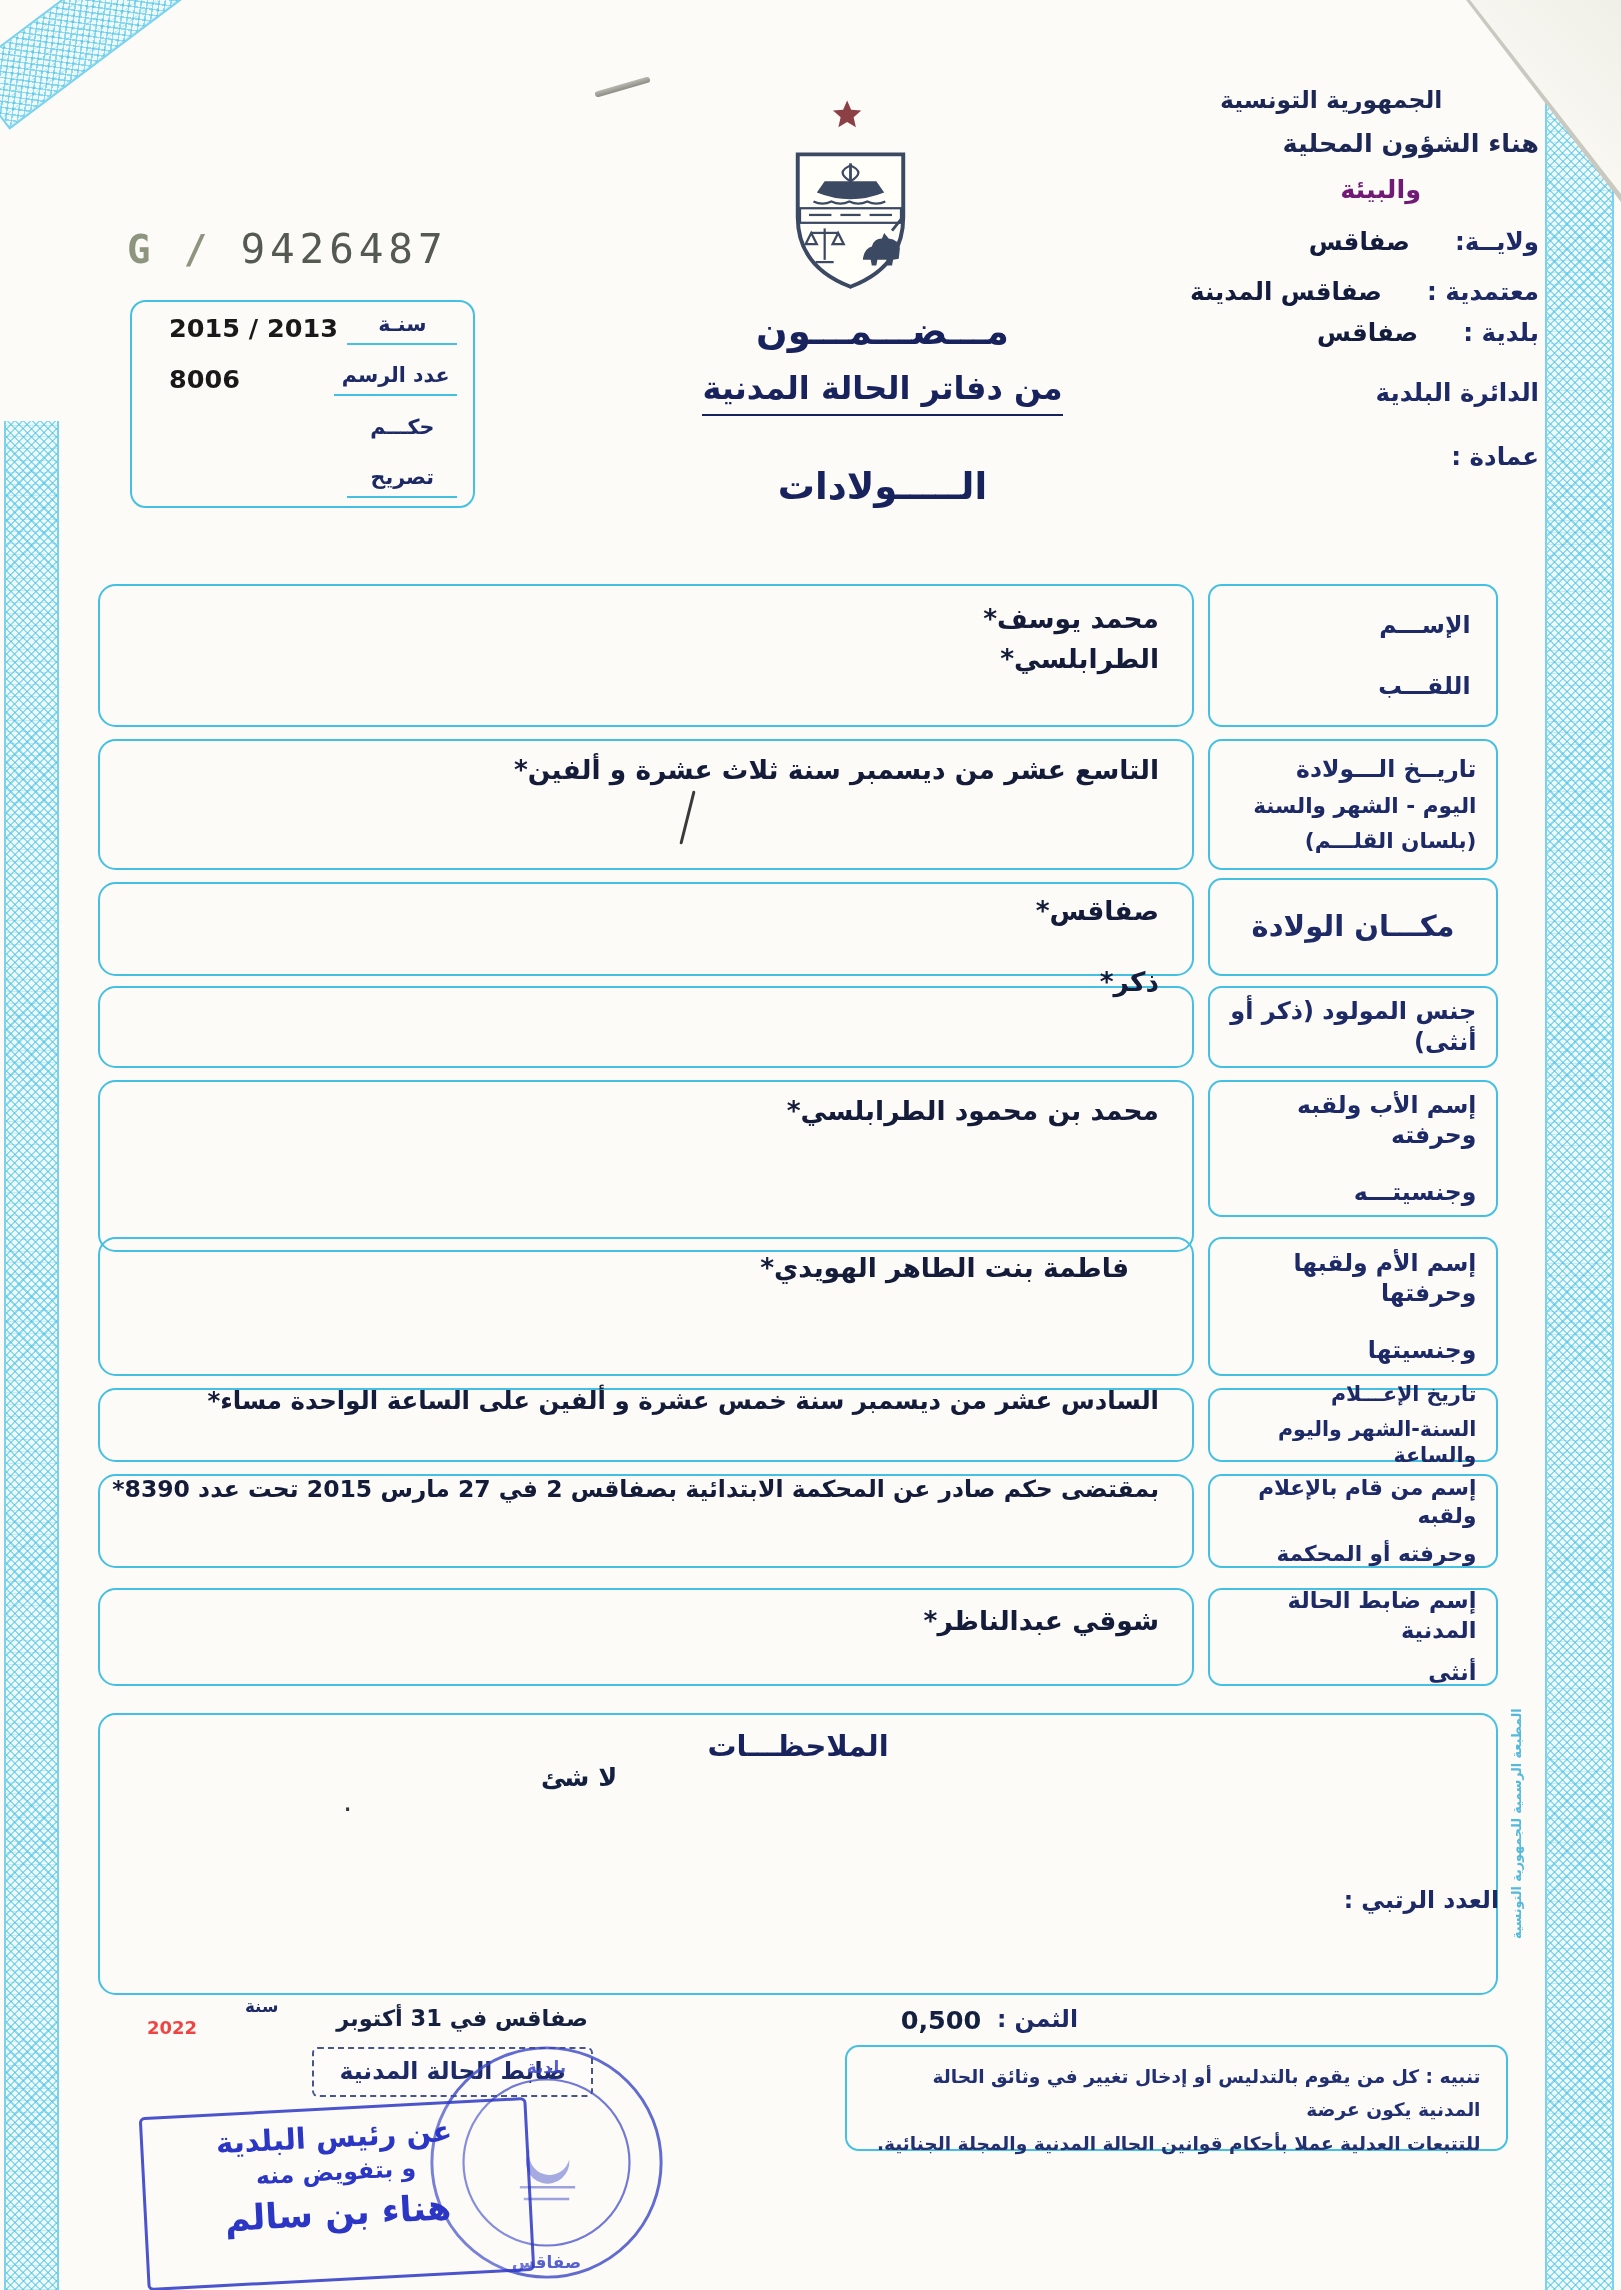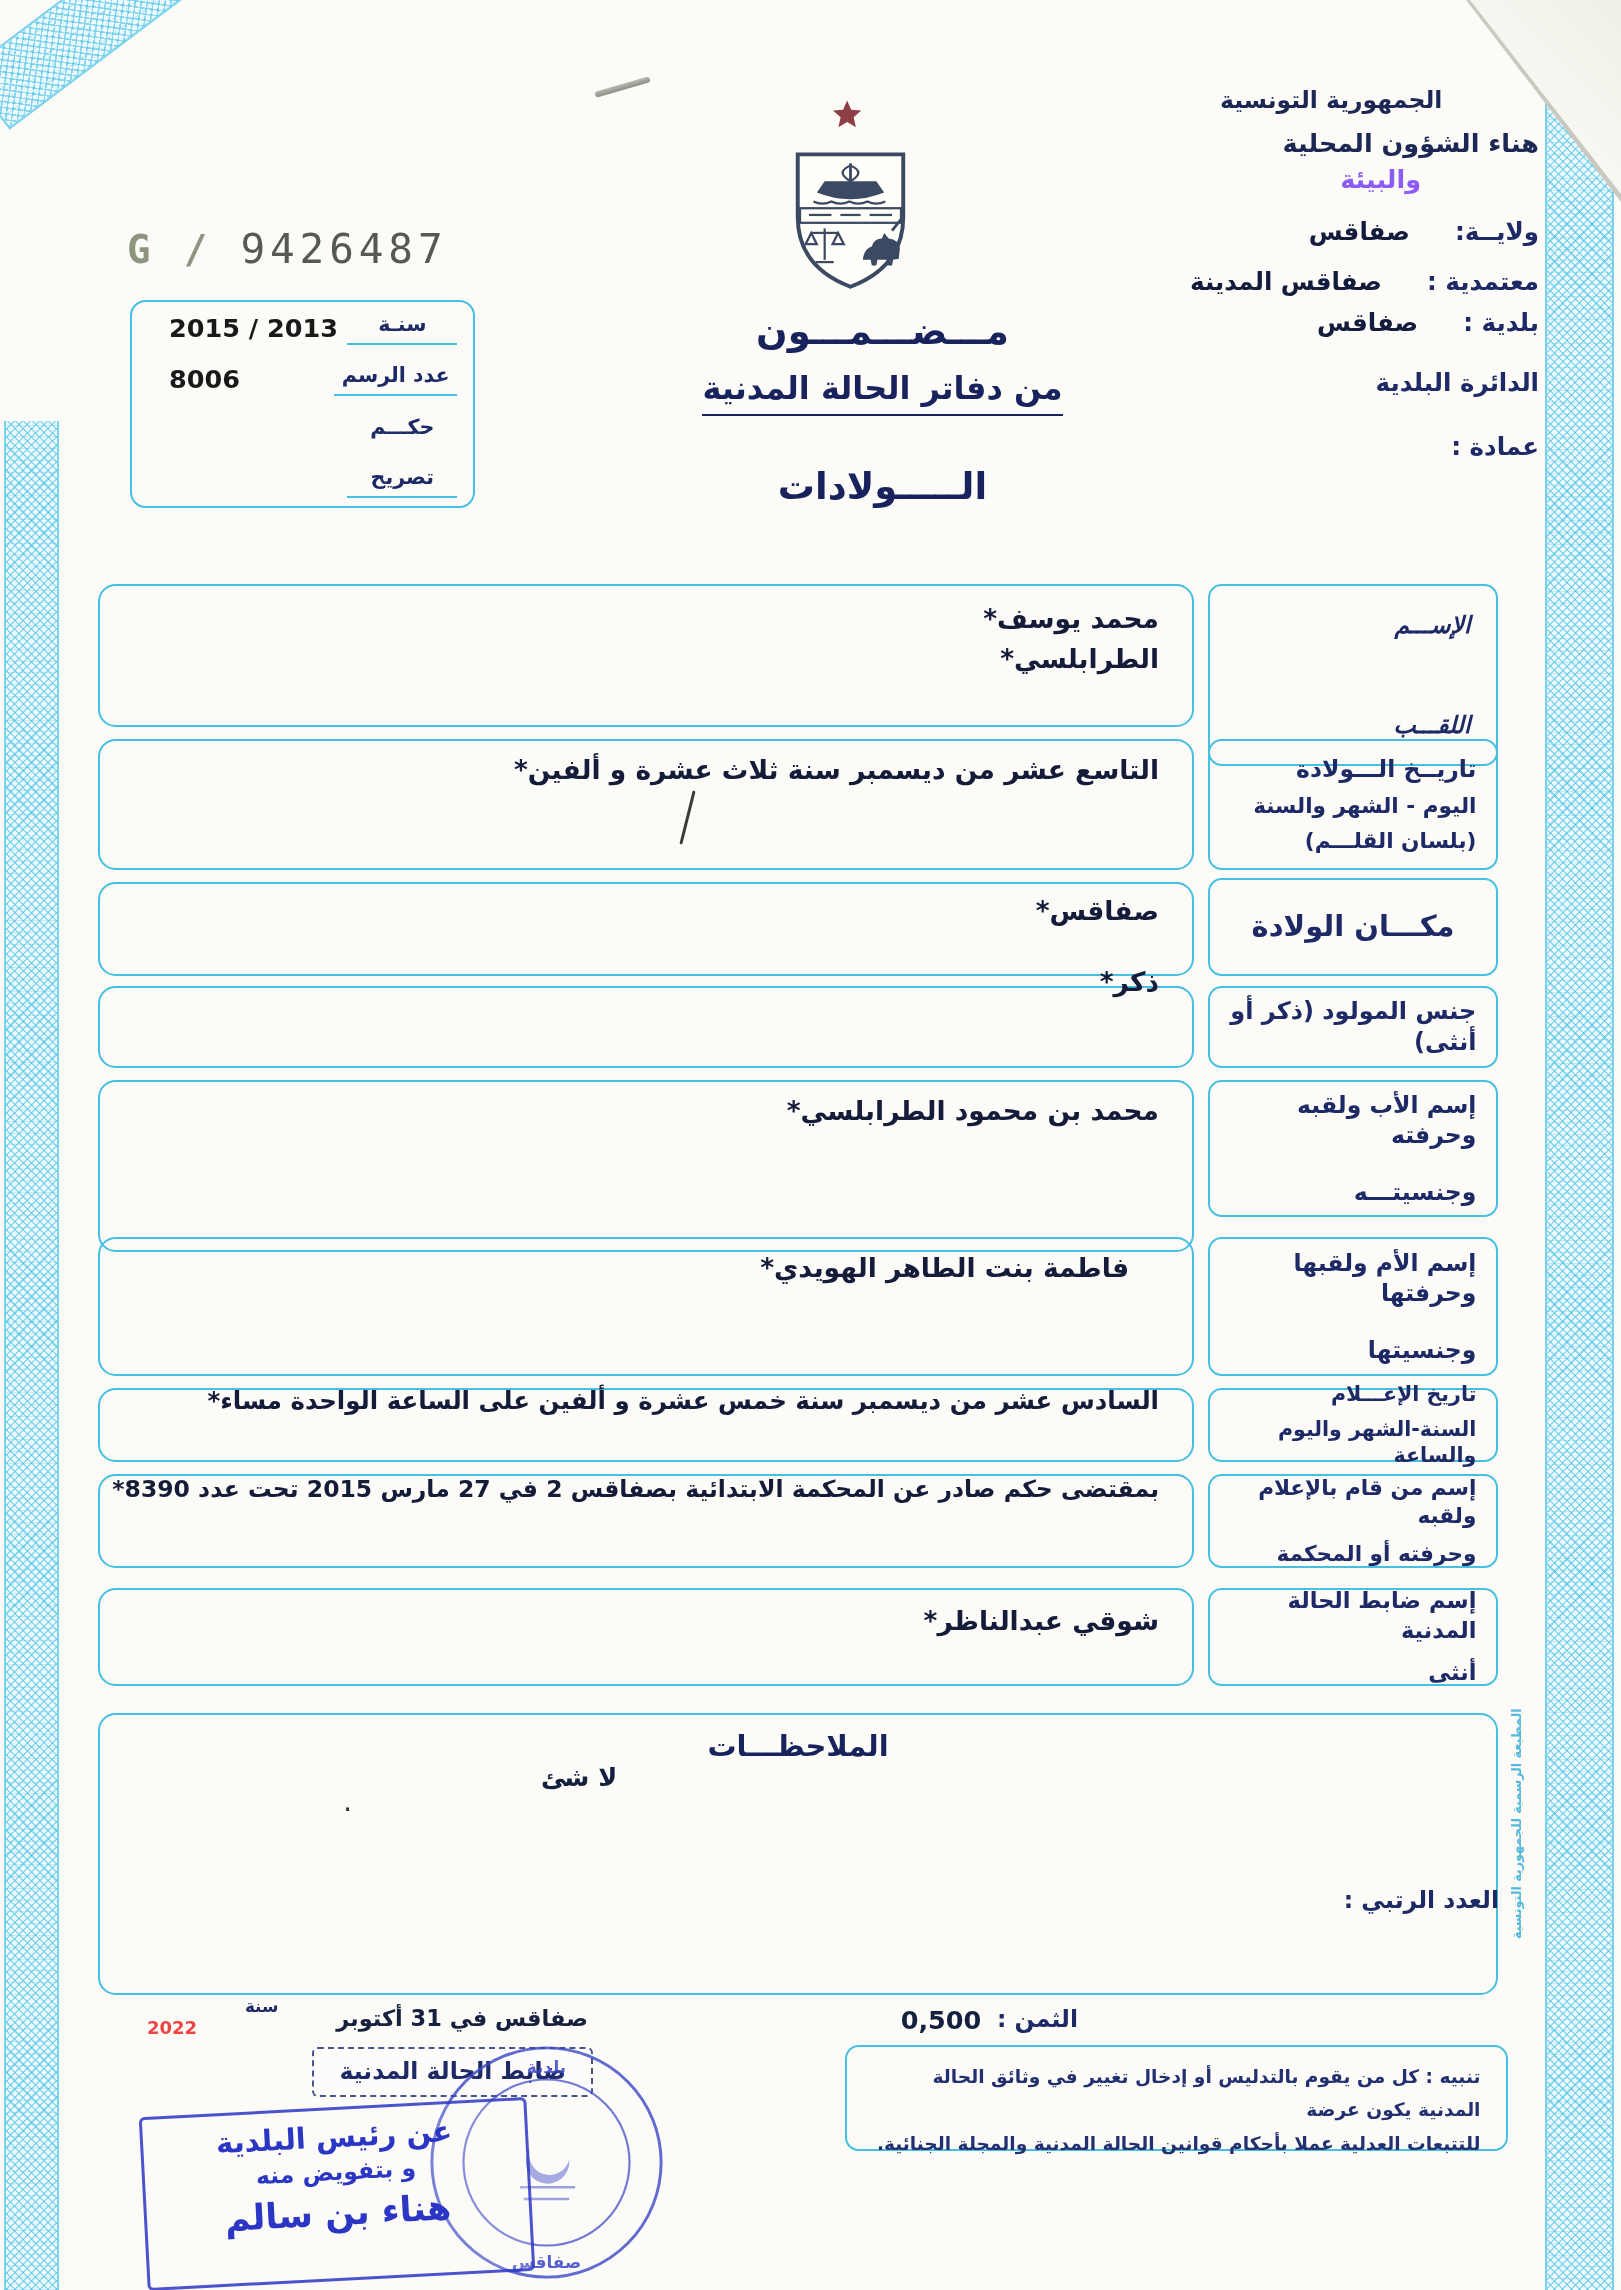--- a/index.html
+++ b/index.html
@@ -27,21 +27,21 @@
 
   .serial { position:absolute; left:127px; top:225px; font-family:"DejaVu Sans Mono", monospace; letter-spacing:4.9px; white-space:nowrap; }
   .serial-prefix { font-size:39px; color:#8d957f; font-weight:bold; }
   .serial-digits { font-size:41px; color:#545a52; margin-left:13.7px; }
 
   .emblem { position:absolute; left:766px; top:96px; width:169px; height:202px; }
 
   .gov-block { position:absolute; left:1122px; top:86px; width:417px; direction:rtl; text-align:right; }
   .gov-republic { font-size:23.5px; font-weight:bold; padding-left:98px; text-align:left; color:#1c2754; }
   .gov-ministry { font-size:25.5px; font-weight:bold; margin-top:13.7px; color:#1c2754; }
-  .gov-ministry2 { font-size:25.5px; font-weight:bold; margin-top:6px; padding-right:118px; color:#8b5cf6; }
+  .gov-ministry2 { font-size:25.5px; font-weight:bold; margin-top:16px; padding-right:118px; color:#701a75; }
   .gov-row { display:flex; align-items:baseline; gap:45px; font-weight:bold; }
   .gov-label { font-size:24.5px; color:#1d2a66; white-space:nowrap; }
   .gov-value { font-size:24.5px; color:#131c3c; white-space:nowrap; }
   .mt24{margin-top:23.5px;} .mt21{margin-top:20.6px;} .mt13{margin-top:12.7px;} .mt32{margin-top:31px;} .mt36{margin-top:35px;}
 
   .reg-box { position:absolute; left:130px; top:300px; width:345px; height:208px; border:2.9px solid #44c0e2; border-radius:15.7px; overflow:hidden; }
   .reg-row { display:flex; direction:rtl; justify-content:space-between; align-items:center; height:51px; padding:0 15.7px 0 37px; }
   .reg-label { display:inline-block; min-width:110px; text-align:center; font-size:20.6px; font-weight:bold; color:#1d2a66; border-bottom:2px solid #44c0e2; padding:2px 7.8px 6.9px; }
   .reg-label.no-line { border-bottom:none; }
   .reg-value { font-size:25.5px; font-weight:bold; color:#191919; direction:ltr; }
@@ -182,21 +182,21 @@
   <div class="title-block">
     <div class="title-1">مـــضـــمـــون</div>
     <div class="title-2"><span class="underlined">من دفاتر الحالة المدنية</span></div>
     <div class="title-3">الـــــولادات</div>
   </div>
 
   <div class="vbox" style="top:584px;height:143px;">
     <div class="vtext" style="padding-top:13.7px;">محمد يوسف*</div>
     <div class="vtext" style="padding-top:2px;">الطرابلسي*</div>
   </div>
-  <div class="lbox lbox-split" style="top:584px;height:182px;font-style:italic;">
+  <div class="lbox lbox-split" style="top:584px;height:143px;">
     <div>الإســـم</div>
     <div>اللقـــب</div>
   </div>
 
   <div class="vbox" style="top:739px;height:131px;">
     <div class="vtext">التاسع عشر من ديسمبر سنة ثلاث عشرة و ألفين*</div>
   </div>
   <div class="lbox lbox-3l" style="top:739px;height:131px;">
     <div class="lb-first">تاريــخ الـــولادة</div>
     <div>اليوم - الشهر والسنة</div>

